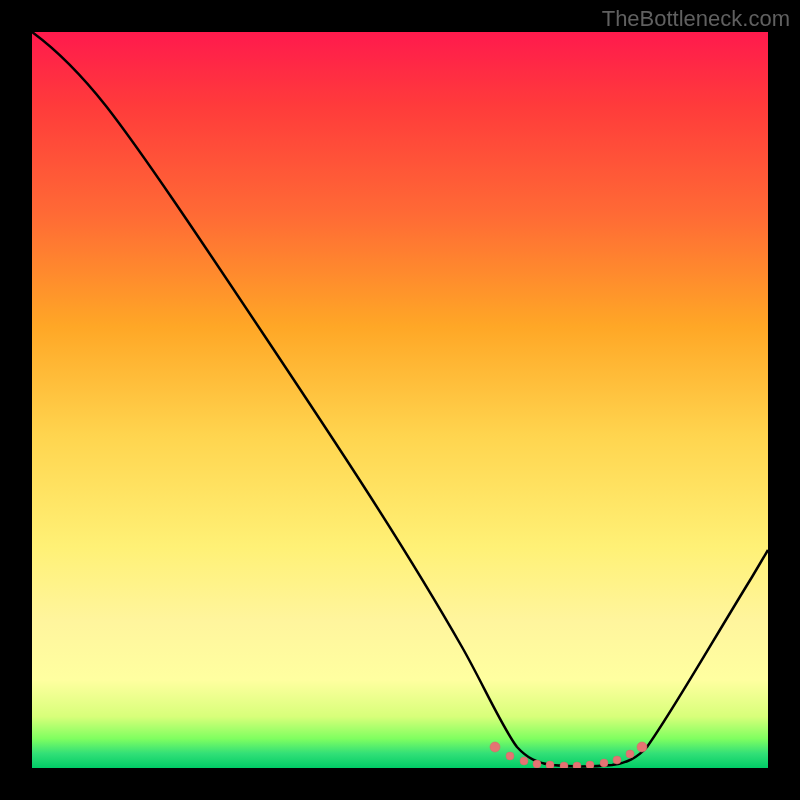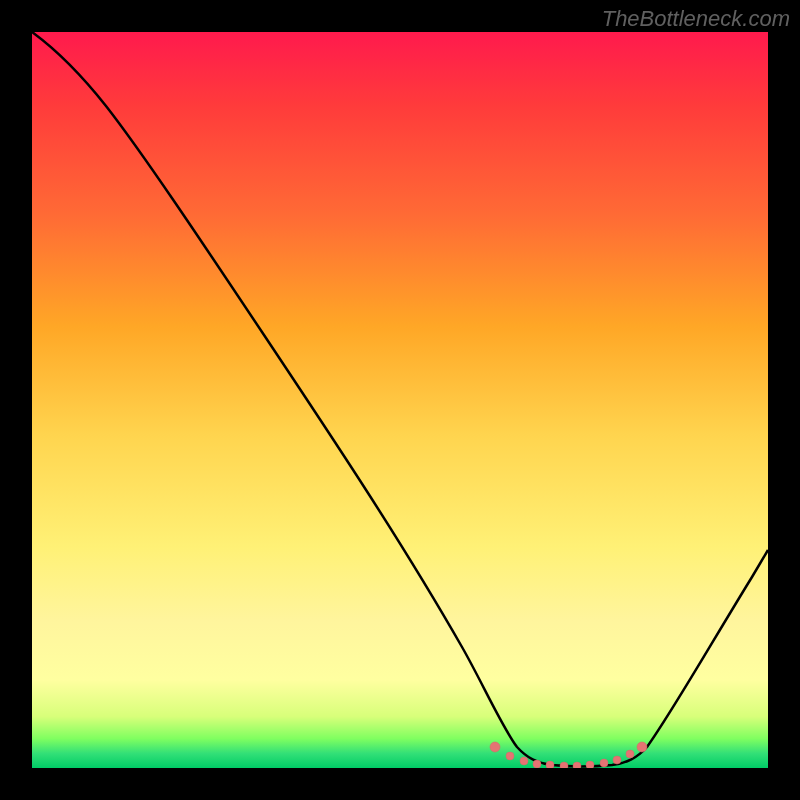--- a/index.html
+++ b/index.html
@@ -12,21 +12,20 @@
     font-family: Arial, sans-serif;
   }
   .watermark {
     position: absolute;
     top: 6px;
     right: 10px;
     color: #606060;
     font-size: 22px;
     font-weight: 500;
     z-index: 10;
-    font-style: italic;
   }
   .plot-area {
     position: absolute;
     left: 32px;
     top: 32px;
     width: 736px;
     height: 736px;
     background: linear-gradient(to bottom,
       #ff1a4d 0%,
       #ff3b3b 10%,

